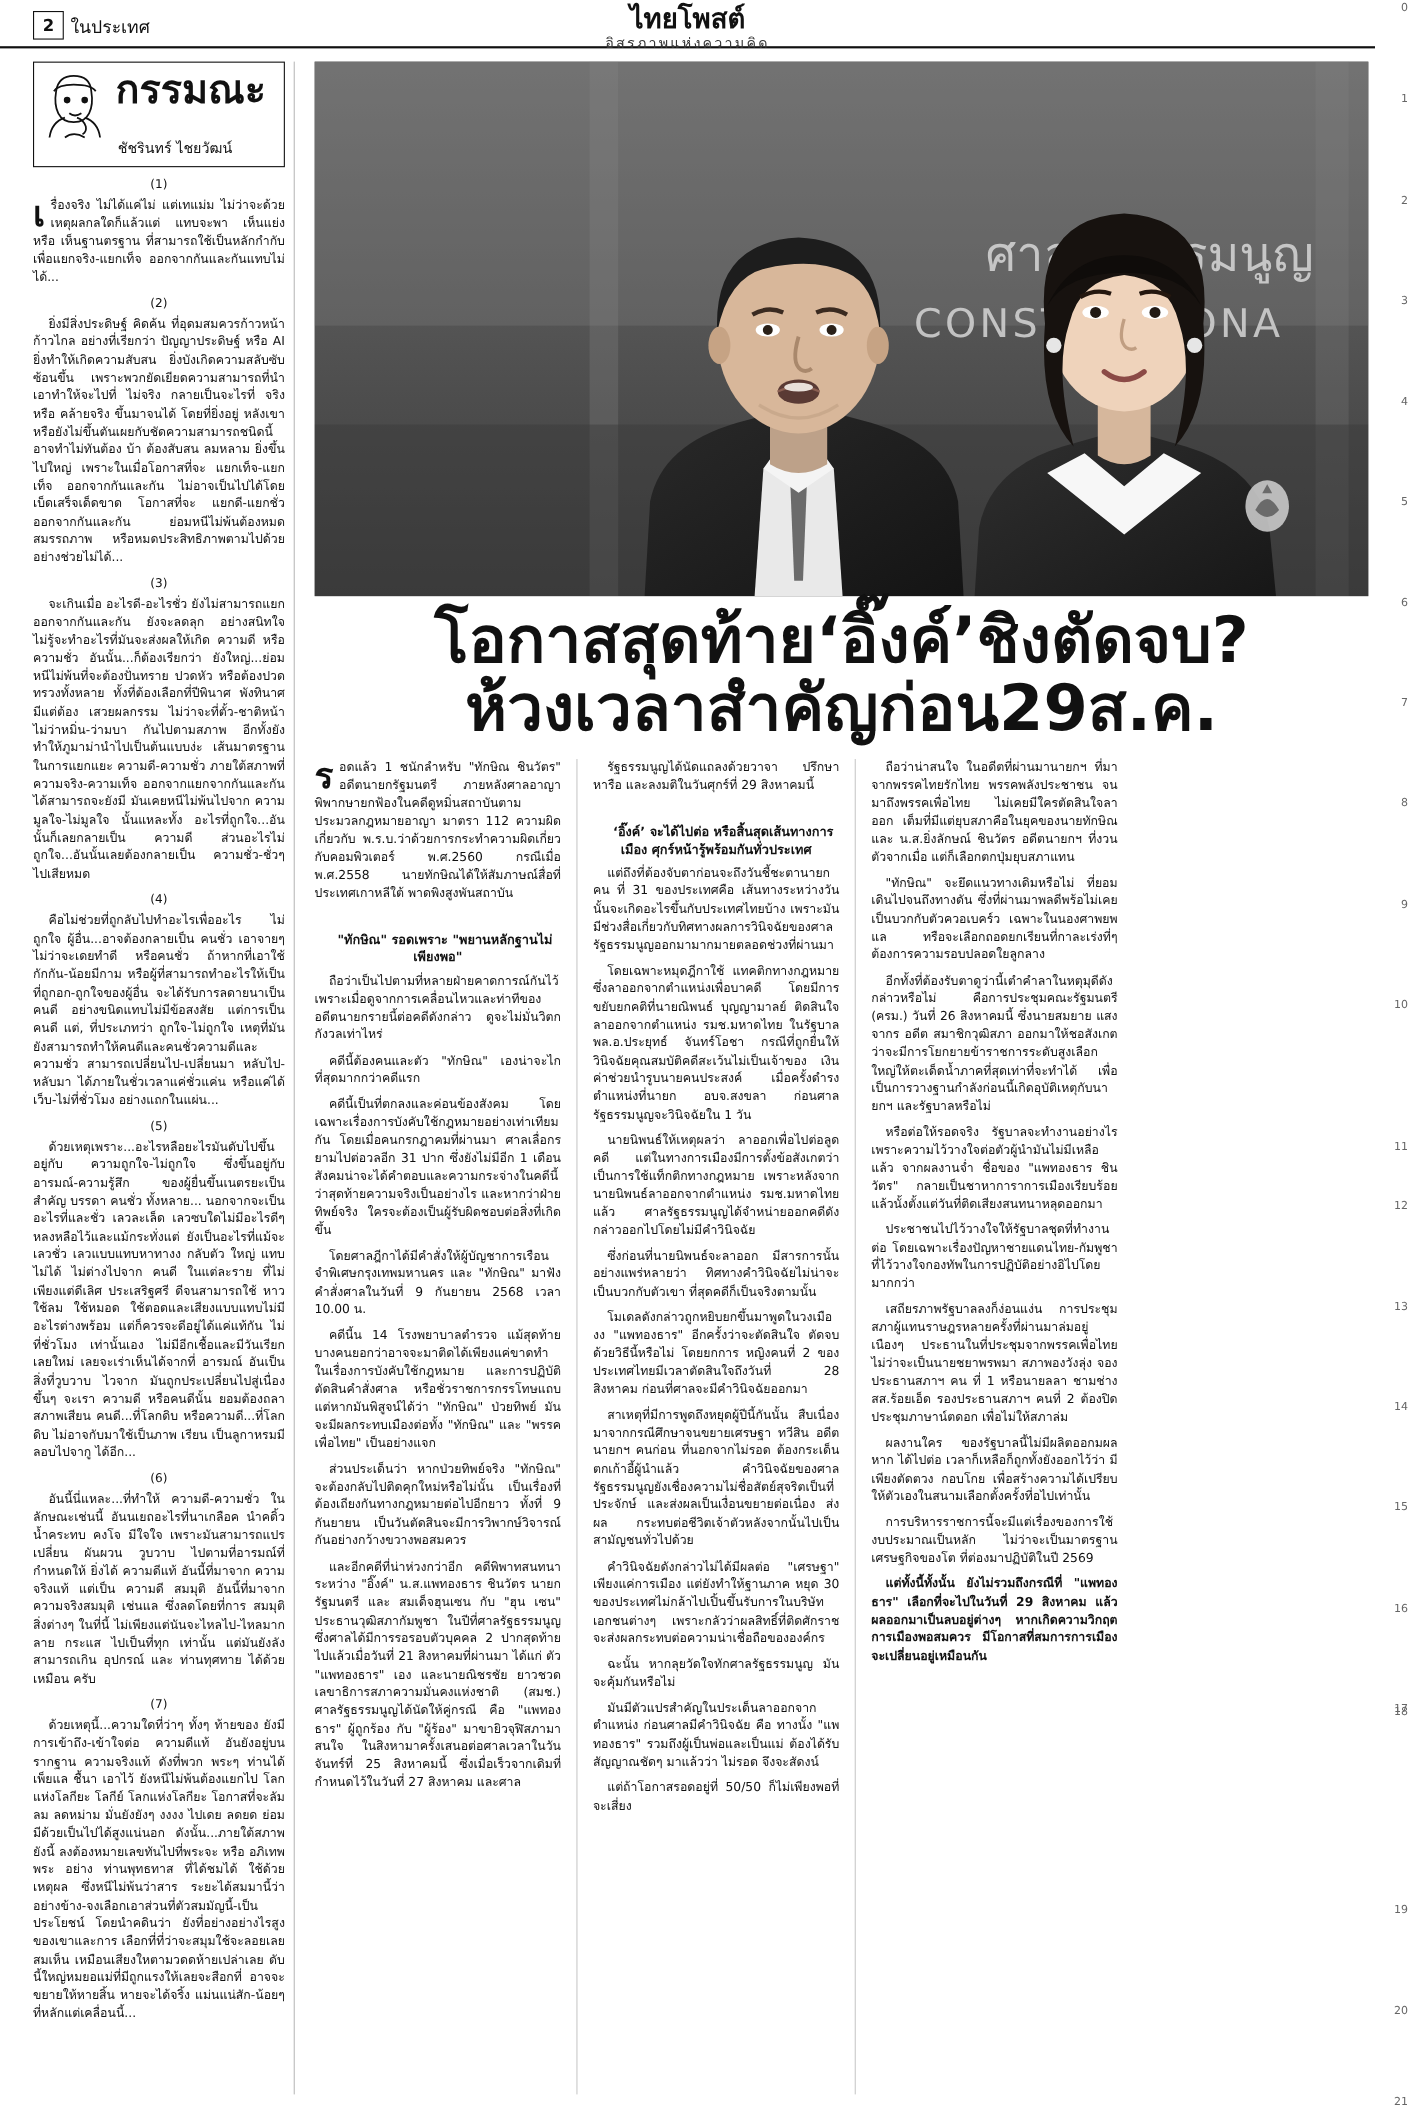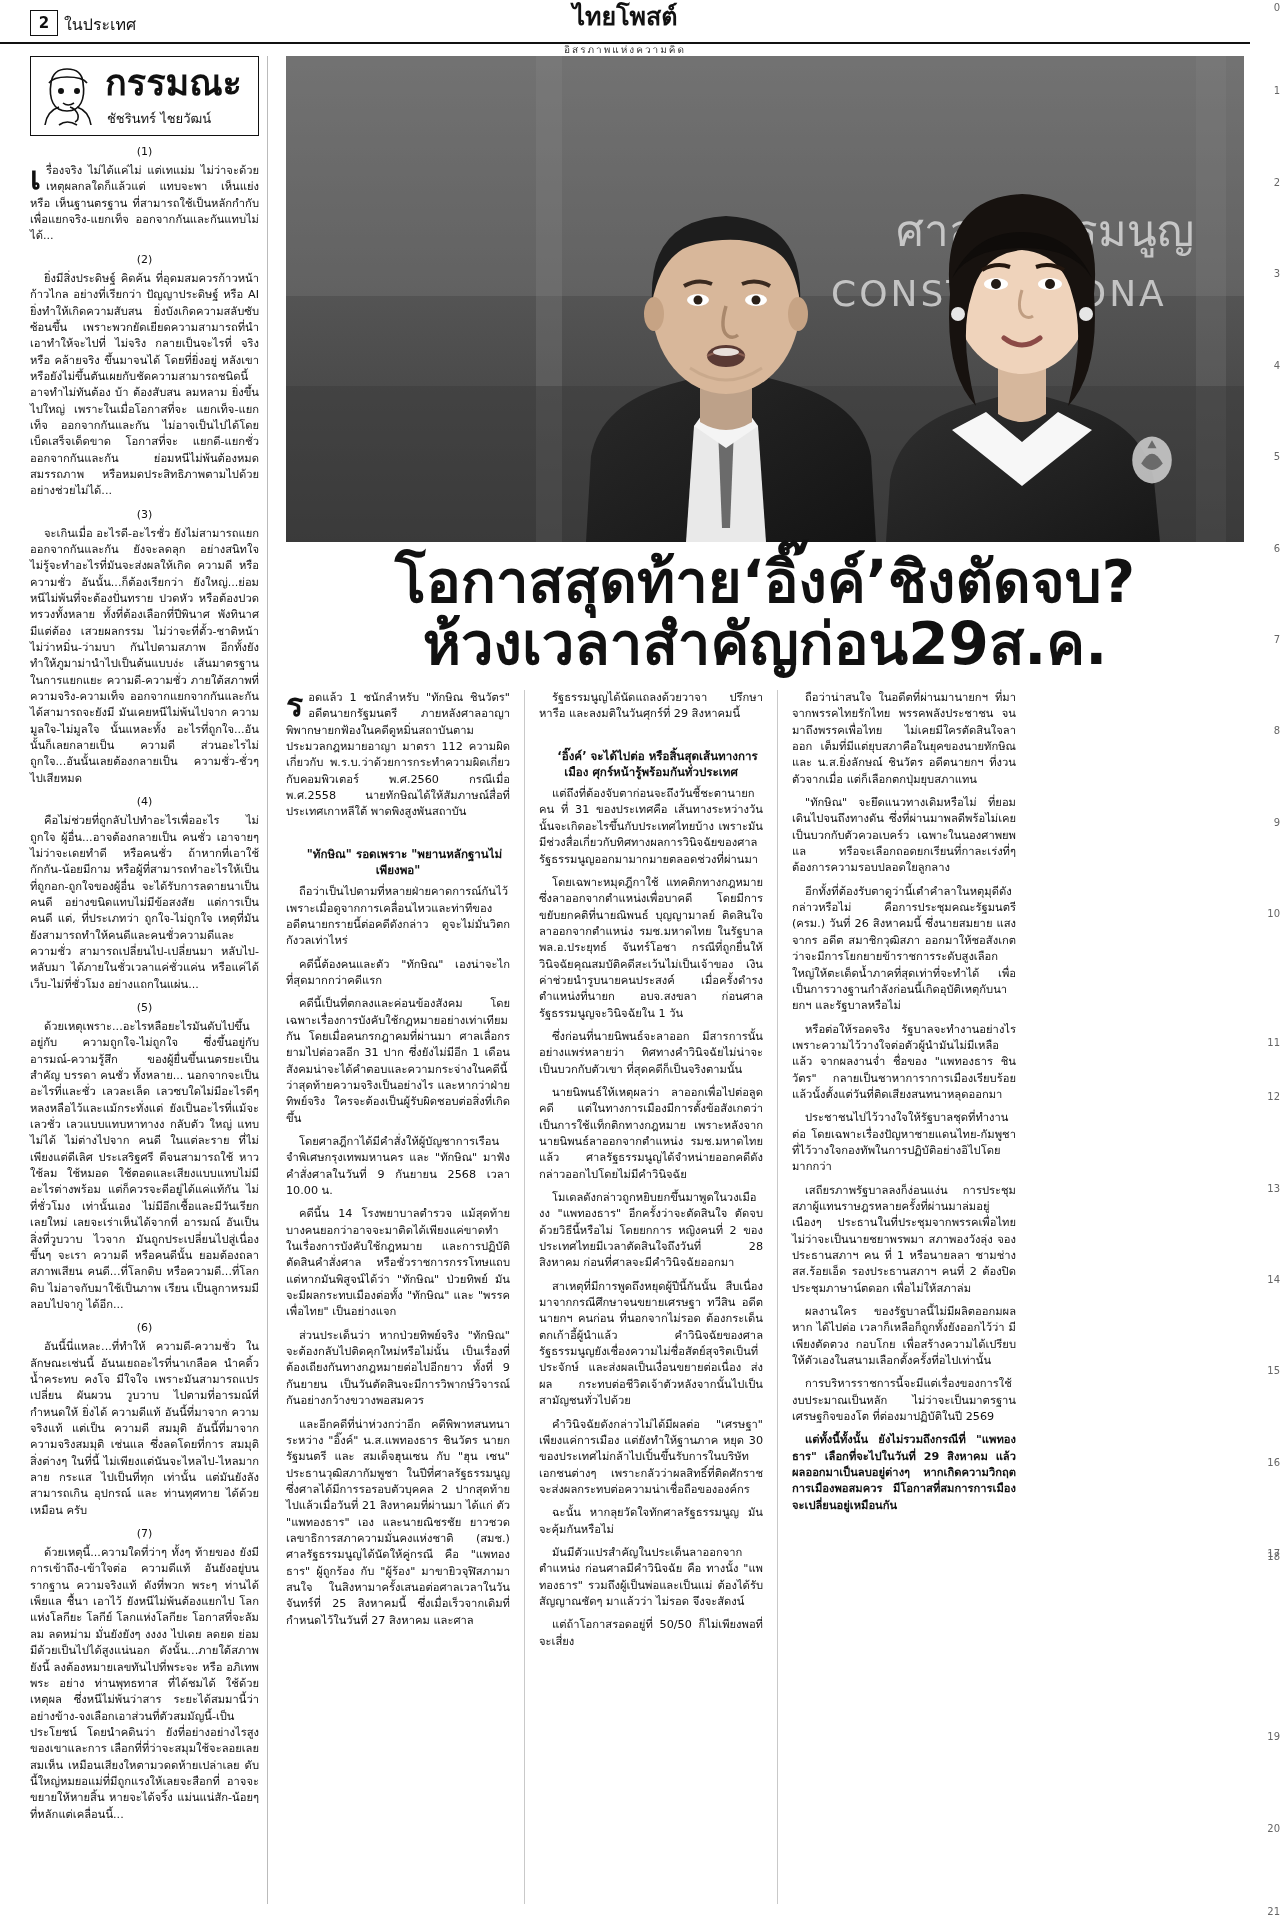--- a/index.html
+++ b/index.html
@@ -66,42 +66,42 @@
     text-align: center;
   }
   .logo-main {
     font-size: 25px;
     font-weight: bold;
     color: #111;
     letter-spacing: 0px;
     line-height: 1;
   }
   .logo-sub {
-    font-size: 10px;
+    font-size: 13px;
     color: #333;
     letter-spacing: 2px;
-    margin-top: 13px;
+    margin-top: 0;
   }
   
   .left-col {
     position: absolute;
     left: 30px;
     top: 56px;
     width: 238px;
     height: 1848px;
     border-right: 1px solid #bbb;
     box-sizing: border-box;
     padding-right: 8px;
   }
   .col-head {
     border: 1px solid #111;
     padding: 6px 6px 8px 6px;
     margin-bottom: 8px;
     position: relative;
-    height: 80px;
+    height: 96px;
     box-sizing: border-box;
   }
   .avatar {
     position: absolute;
     left: 6px; top: 6px;
     width: 62px; height: 66px;
   }
   .col-title {
     position: absolute;
     left: 74px; top: 8px;
@@ -370,22 +370,22 @@
         <p class="para">คดีนี้น 14 โรงพยาบาลตำรวจ แม้สุดท้ายบางคนยอกว่าอาจจะมาติดได้เพียงแค่ขาดทำในเรื่องการบังคับใช้กฎหมาย และการปฏิบัติตัดสินคำสั่งศาล หรือชั่วราชการกรรโทษแถบ แต่หากมันพิสูจน์ได้ว่า "ทักษิณ" ป่วยทิพย์ มันจะมีผลกระทบเมืองต่อทั้ง "ทักษิณ" และ "พรรคเพื่อไทย" เป็นอย่างแจก</p>
         <p class="para">ส่วนประเด็นว่า หากป่วยทิพย์จริง "ทักษิณ" จะต้องกลับไปติดคุกใหม่หรือไม่นั้น เป็นเรื่องที่ต้องเถียงกันทางกฎหมายต่อไปอีกยาว ทั้งที่ 9 กันยายน เป็นวันตัดสินจะมีการวิพากษ์วิจารณ์กันอย่างกว้างขวางพอสมควร</p>
         <p class="para">และอีกคดีที่น่าห่วงกว่าอีก คดีพิพาทสนทนาระหว่าง "อิ๊งค์" น.ส.แพทองธาร ชินวัตร นายกรัฐมนตรี และ สมเด็จฮุนเซน กับ "ฮุน เซน" ประธานวุฒิสภากัมพูชา ในปีที่ศาลรัฐธรรมนูญ ซึ่งศาลได้มีการรอรอบตัวบุคคล 2 ปากสุดท้ายไปแล้วเมื่อวันที่ 21 สิงหาคมที่ผ่านมา ได้แก่ ตัว "แพทองธาร" เอง และนายณิชรชัย ยาวชวด เลขาธิการสภาความมั่นคงแห่งชาติ (สมช.) ศาลรัฐธรรมนูญได้นัดให้คู่กรณี คือ "แพทองธาร" ผู้ถูกร้อง กับ "ผู้ร้อง" มาขายิวจุฬิสภามาสนใจ ในสิงหามาครั้งเสนอต่อศาลเวลาในวันจันทร์ที่ 25 สิงหาคมนี้ ซึ่งเมื่อเร็วจากเดิมที่กำหนดไว้ในวันที่ 27 สิงหาคม และศาล</p>
       </div>
       <div style="width: 1px; background: rgb(201, 201, 201);"></div>
       <div class="bcol">
         <p class="para">รัฐธรรมนูญได้นัดแถลงด้วยวาจา ปรึกษาหารือ และลงมติในวันศุกร์ที่ 29 สิงหาคมนี้</p>
         <div class="para subhead">‘อิ๊งค์’ จะได้ไปต่อ หรือสิ้นสุดเส้นทางการเมือง ศุกร์หน้ารู้พร้อมกันทั่วประเทศ</div>
         <p class="para">แต่ถึงที่ต้องจับตาก่อนจะถึงวันชี้ชะตานายก คน ที่ 31 ของประเทศคือ เส้นทางระหว่างวันนั้นจะเกิดอะไรขึ้นกับประเทศไทยบ้าง เพราะมันมีช่วงสื่อเกี่ยวกับทิศทางผลการวินิจฉัยของศาลรัฐธรรมนูญออกมามากมายตลอดช่วงที่ผ่านมา</p>
         <p class="para">โดยเฉพาะหมุดฎีกาใช้ แทคติกทางกฎหมาย ซึ่งลาออกจากตำแหน่งเพื่อบาคดี โดยมีการขยับยกคติที่นายณิพนธ์ บุญญามาลย์ ติดสินใจลาออกจากตำแหน่ง รมช.มหาดไทย ในรัฐบาล พล.อ.ประยุทธ์ จันทร์โอชา กรณีที่ถูกยื่นให้วินิจฉัยคุณสมบัติคดีสะเว้นไม่เป็นเจ้าของ เงินค่าช่วยนำรูบนายคนประสงค์ เมื่อครั้งดำรงตำแหน่งที่นายก อบจ.สงขลา ก่อนศาลรัฐธรรมนูญจะวินิจฉัยใน 1 วัน</p>
+        <p class="para">นายนิพนธ์ให้เหตุผลว่า ลาออกเพื่อไปต่อลูดคดี แต่ในทางการเมืองมีการตั้งข้อสังเกตว่า เป็นการใช้แท็กติกทางกฎหมาย เพราะหลังจากนายนิพนธ์ลาออกจากตำแหน่ง รมช.มหาดไทยแล้ว ศาลรัฐธรรมนูญได้จำหน่ายออกคดีดังกล่าวออกไปโดยไม่มีคำวินิจฉัย</p>
         <p class="para">ซึ่งก่อนที่นายนิพนธ์จะลาออก มีสารการนั้นอย่างแพร่หลายว่า ทิศทางคำวินิจฉัยไม่น่าจะเป็นบวกกับตัวเขา ที่สุดคดีก็เป็นจริงตามนั้น</p>
-        <p class="para">นายนิพนธ์ให้เหตุผลว่า ลาออกเพื่อไปต่อลูดคดี แต่ในทางการเมืองมีการตั้งข้อสังเกตว่า เป็นการใช้แท็กติกทางกฎหมาย เพราะหลังจากนายนิพนธ์ลาออกจากตำแหน่ง รมช.มหาดไทยแล้ว ศาลรัฐธรรมนูญได้จำหน่ายออกคดีดังกล่าวออกไปโดยไม่มีคำวินิจฉัย</p>
         <p class="para">โมเดลดังกล่าวถูกหยิบยกขึ้นมาพูดในวงเมืองง "แพทองธาร" อีกครั้งว่าจะตัดสินใจ ตัดจบ ด้วยวิธีนี้หรือไม่ โดยยกการ หญิงคนที่ 2 ของประเทศไทยมีเวลาตัดสินใจถึงวันที่ 28 สิงหาคม ก่อนที่ศาลจะมีคำวินิจฉัยออกมา</p>
         <p class="para">สาเหตุที่มีการพูดถึงหยุดผู้ปีนี้กันนั้น สืบเนื่องมาจากกรณีศึกษาจนขยายเศรษฐา ทวีสิน อดีตนายกฯ คนก่อน ที่นอกจากไม่รอด ต้องกระเด็นตกเก้าอี้ผู้นำแล้ว คำวินิจฉัยของศาลรัฐธรรมนูญยังเชื่องความไม่ชื่อสัตย์สุจริตเป็นที่ประจักษ์ และส่งผลเป็นเงื่อนขยายต่อเนื่อง ส่งผล กระทบต่อชีวิตเจ้าตัวหลังจากนั้นไปเป็นสามัญชนทั่วไปด้วย</p>
         <p class="para">คำวินิจฉัยดังกล่าวไม่ได้มีผลต่อ "เศรษฐา" เพียงแค่การเมือง แต่ยังทำให้ฐานภาค หยุด 30 ของประเทศไม่กล้าไปเปิ้นขึ้นรับการในบริษัทเอกชนต่างๆ เพราะกลัวว่าผลสิทธิ์ที่ติดศักราชจะส่งผลกระทบต่อความน่าเชื่อถือขององค์กร</p>
         <p class="para">ฉะนั้น หากลุยวัดใจทักศาลรัฐธรรมนูญ มันจะคุ้มกันหรือไม่</p>
         <p class="para">มันมีตัวแปรสำคัญในประเด็นลาออกจากตำแหน่ง ก่อนศาลมีคำวินิจฉัย คือ ทางนั้ง "แพทองธาร" รวมถึงผู้เป็นพ่อและเป็นแม่ ต้องได้รับสัญญาณชัดๆ มาแล้วว่า ไม่รอด จึงจะสัดงน์</p>
         <p class="para">แต่ถ้าโอกาสรอดอยู่ที่ 50/50 ก็ไม่เพียงพอที่จะเสี่ยง</p>
       </div>
       <div style="width: 1px; background: rgb(201, 201, 201);"></div>
       <div class="bcol">
         <p class="para">ถือว่าน่าสนใจ ในอดีตที่ผ่านมานายกฯ ที่มาจากพรรคไทยรักไทย พรรคพลังประชาชน จนมาถึงพรรคเพื่อไทย ไม่เคยมีใครตัดสินใจลาออก เต็มที่มีแต่ยุบสภาคือในยุคของนายทักษิณ และ น.ส.ยิ่งลักษณ์ ชินวัตร อดีตนายกฯ ที่งวนตัวจากเมื่อ แต่ก็เลือกตกปุ่มยุบสภาแทน</p>

